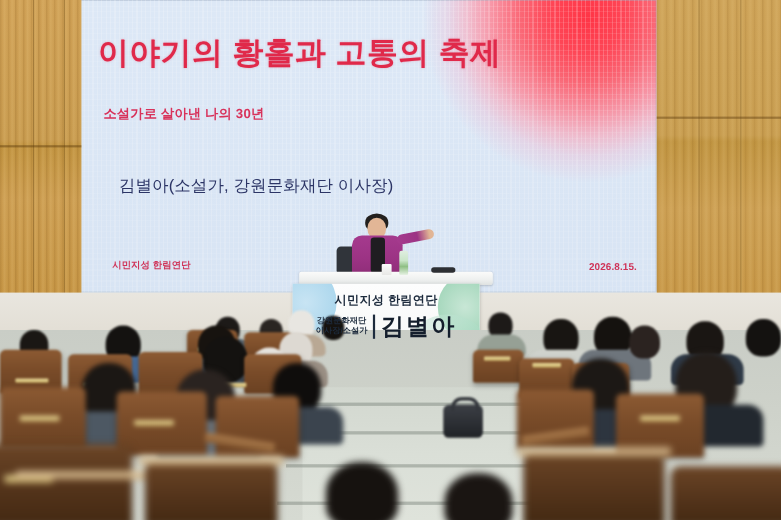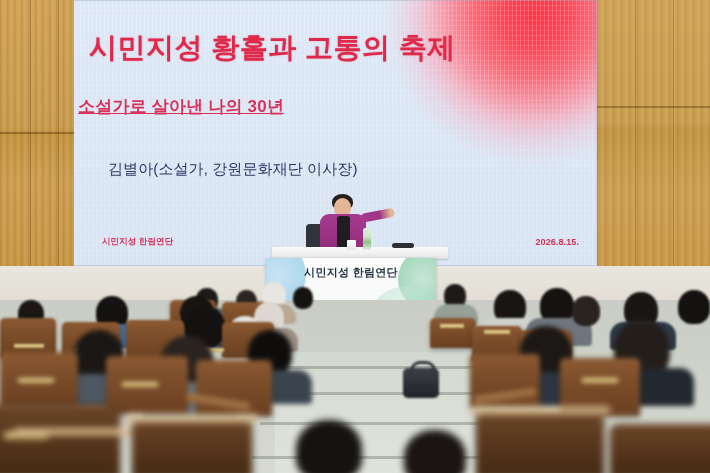--- a/index.html
+++ b/index.html
@@ -75,23 +75,23 @@
     pointer-events:none;
   }
 
   .slide-title{
     position:absolute;left:17px;top:29px;
     font-size:28px;font-weight:700;letter-spacing:.5px;
     color:#e0294a;white-space:nowrap;
     text-shadow:0 0 2px rgba(224,41,74,.35);
   }
   .slide-subtitle{
-    position:absolute;left:6px;top:95px;
-    font-size:17px;font-weight:700;color:#d8325a;
-    letter-spacing:.2px;white-space:nowrap;text-decoration:underline;
+    position:absolute;left:22px;top:95px;
+    font-size:12px;font-weight:700;color:#d8325a;
+    letter-spacing:.2px;white-space:nowrap;
   }
   .slide-presenter{
     position:absolute;left:36px;top:160px;
     font-size:15px;font-weight:400;color:#2c3566;
     letter-spacing:.1px;white-space:nowrap;
   }
   .slide-org{
     position:absolute;left:30px;top:236px;
     font-size:8.5px;font-weight:700;color:#cf3358;
     letter-spacing:.1px;white-space:nowrap;
@@ -268,21 +268,21 @@
 <body>
 
 <div id="scene">
 
   <div class="wall"></div>
 
   <div class="screen">
     <div class="weave"></div>
     <div class="vignette"></div>
 
-    <div class="slide-title">시민지성 황홀과 고통의 축제</div>
+    <div class="slide-title">이야기의 황홀과 고통의 축제</div>
     <div class="slide-subtitle">소설가로 살아낸 나의 30년</div>
     <div class="slide-presenter">김별아(소설가, 강원문화재단 이사장)</div>
     <div class="slide-org">시민지성 한림연단</div>
     <div class="slide-date">2026.8.15.</div>
   </div>
 
   <div class="wood-left">
     <div class="seam" style="left:30px;"></div>
     <div class="seam" style="left:58px;"></div>
   </div>
@@ -307,20 +307,26 @@
   <div class="table-top"></div>
   <div class="bottle"></div>
   <div class="cup"></div>
   <div class="mic"></div>
 
   <div class="banner">
     <div class="blob-blue"></div>
     <div class="blob-teal"></div>
     <div class="blob-arc"></div>
     <div class="banner-top">시민지성 한림연단</div>
+    <div class="banner-bottom">
+      <div class="banner-role">강원문화재단
+이사장/소설가</div>
+      <div class="banner-div"></div>
+      <div class="banner-name">김별아</div>
+    </div>
   </div>
 
   <div class="floor"></div>
   <div class="aisle"></div>
   <div class="step" style="top:366px;"></div>
   <div class="step" style="top:392px;left:266px;width:218px;"></div>
   <div class="step" style="top:422px;left:260px;width:230px;"></div>
   <div class="step" style="top:456px;left:252px;width:244px;"></div>
 
   <div class="blurfar">

